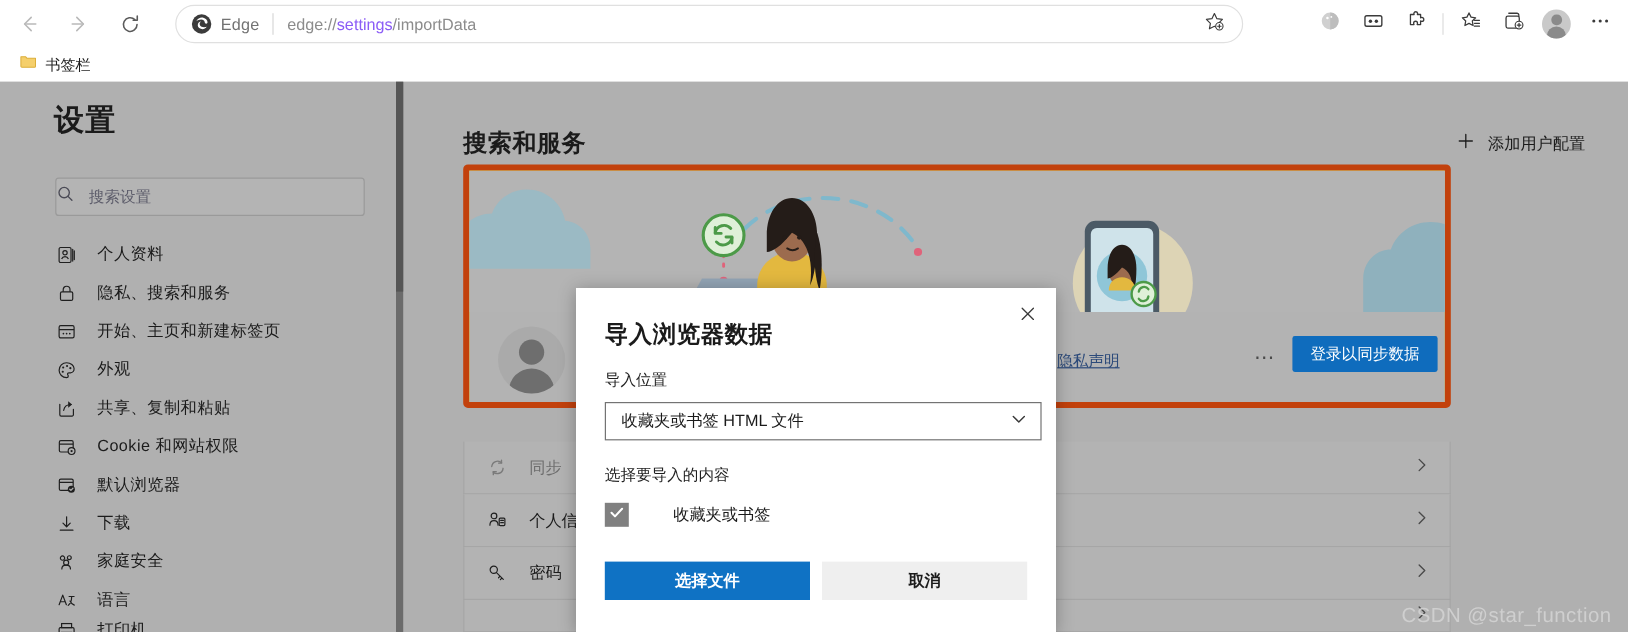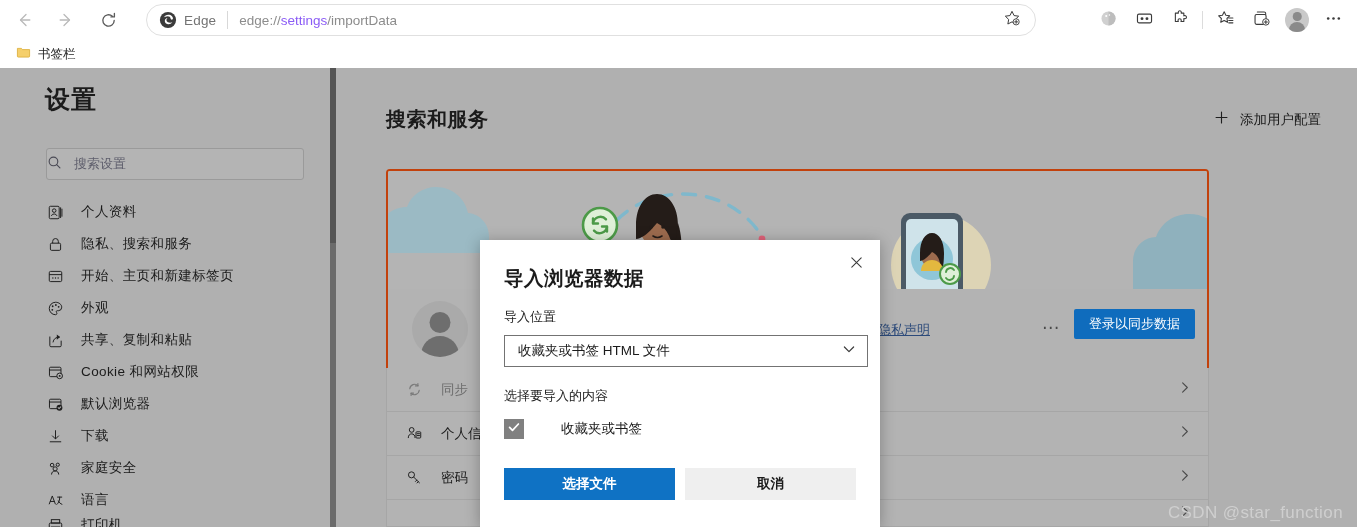--- a/index.html
+++ b/index.html
@@ -133,22 +133,22 @@
     position: absolute; left: 50px; top: 38px;
     font-size: 20px; font-weight: 700; color: #1b1b1b; letter-spacing: .5px;
   }
   .add-profile {
     position: absolute; right: 36px; top: 42px;
     display: flex; align-items: center;
   }
   .add-profile-label { font-size: 13.5px; color: #1b1b1b; margin-left: 11px; }
 
   .profile-card {
-    position: absolute; left: 50px; top: 101px; width: 823px; height: 203px;
-    background: #eab308; border: 2px solid #c2410c; border-radius: 4px;
+    position: absolute; left: 50px; top: 69px; width: 823px; height: 203px;
+    background: #eab308; border: 5px solid #c2410c; border-radius: 4px;
     overflow: hidden;
   }
   .banner {
     position: absolute; left: 0; top: 0; width: 823px; height: 118px;
     background: #b4b4b4; overflow: hidden;
   }
   .card-lower {
     position: absolute; left: 0; top: 118px; width: 823px; height: 85px;
     background: #b3b3b3;
   }

